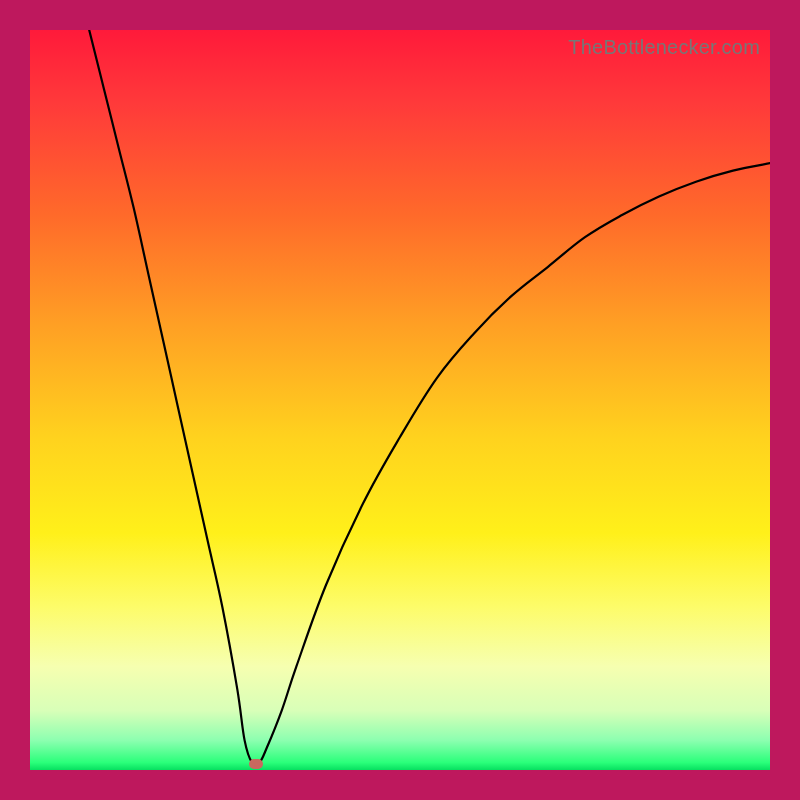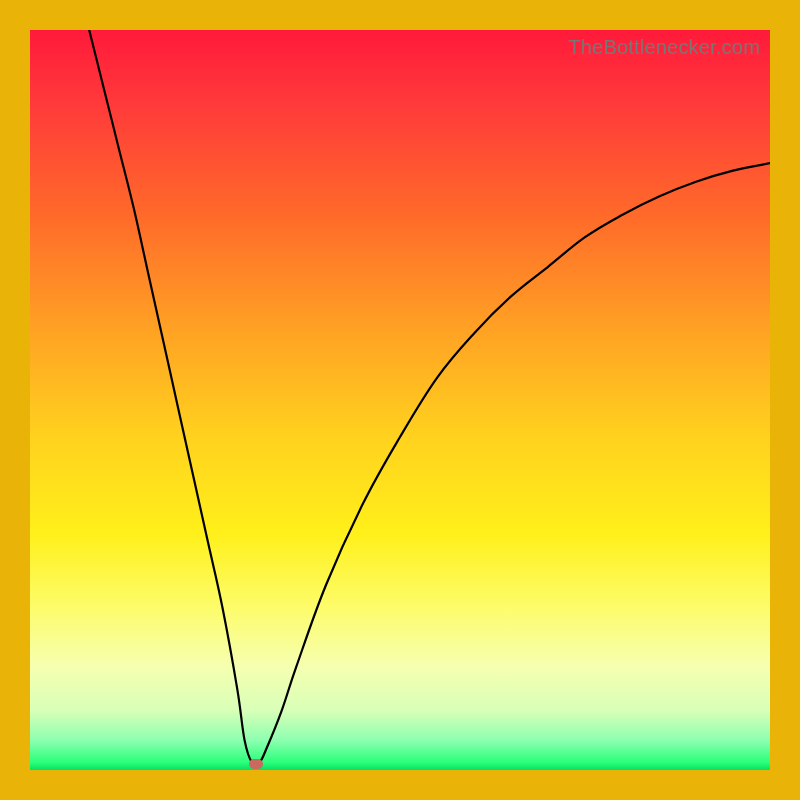--- a/index.html
+++ b/index.html
@@ -8,21 +8,21 @@
     width: 800px;
     height: 800px;
     background: #000;
     font-family: Arial, Helvetica, sans-serif;
     overflow: hidden;
   }
   .frame {
     position: relative;
     width: 800px;
     height: 800px;
-    background: #eab308;
+    background: #be185d;
   }
   .plot {
     position: absolute;
     left: 30px;
     top: 30px;
     width: 740px;
     height: 740px;
     background: linear-gradient(to bottom,
       #ff1a3a 0%,
       #ff3a3a 10%,

